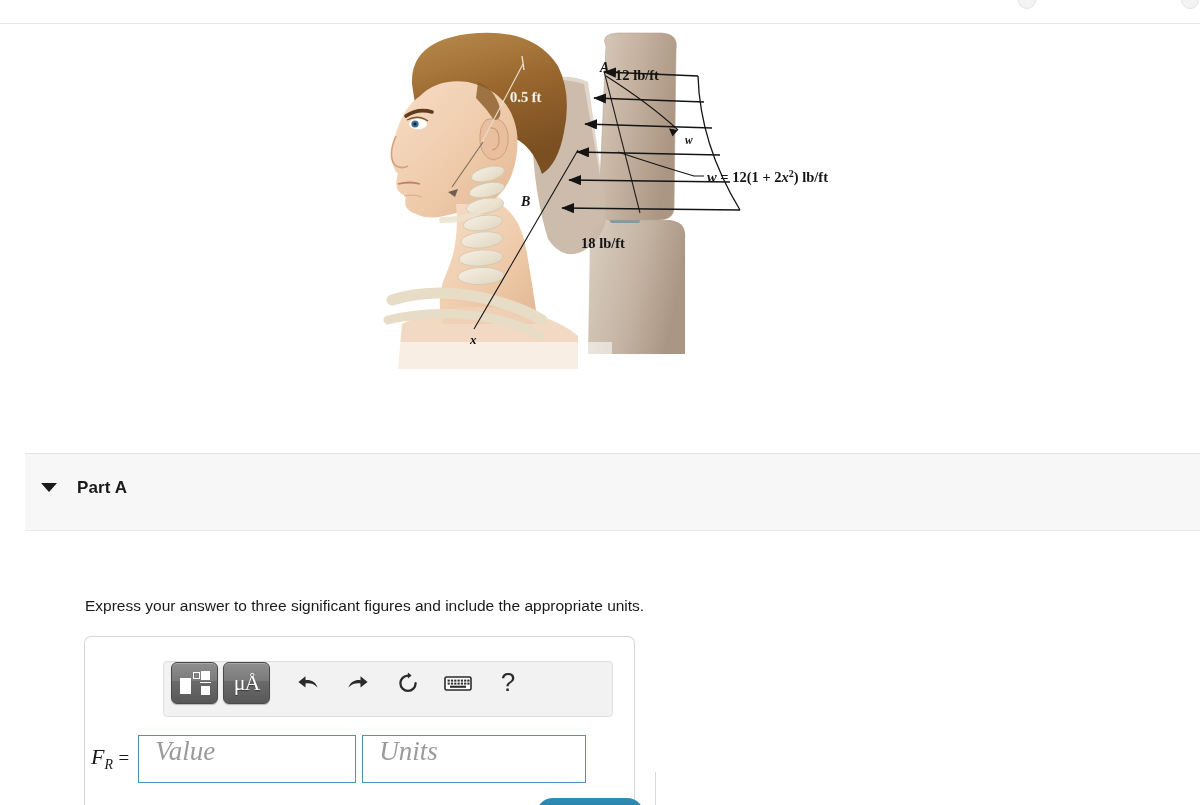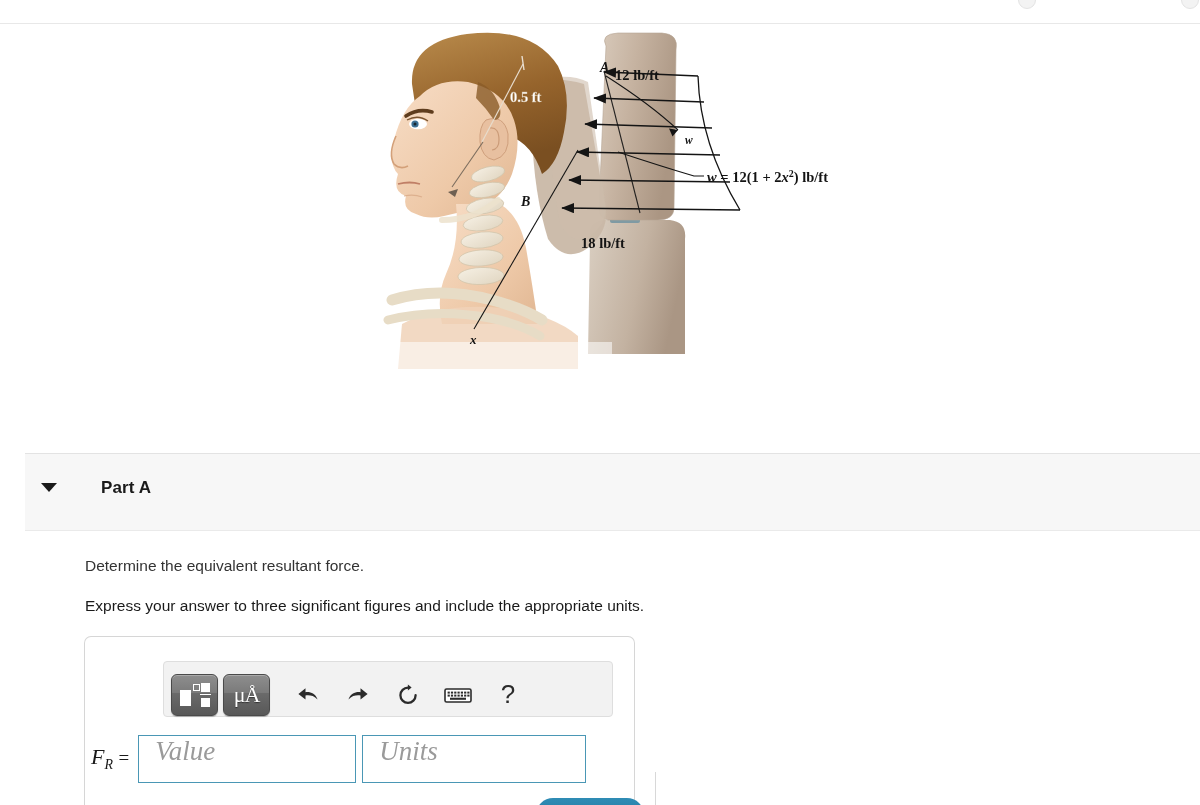--- a/index.html
+++ b/index.html
@@ -42,21 +42,21 @@
     border-bottom: 1px solid #eaeaea;
   }
   .part-caret {
     position: absolute; left: 41px; top: 483px;
     width: 0; height: 0;
     border-left: 8px solid transparent;
     border-right: 8px solid transparent;
     border-top: 9px solid #1a1a1a;
   }
   .part-title {
-    position: absolute; left: 101px; top: 478px;
+    position: absolute; left: 77px; top: 478px;
     font-size: 17px; font-weight: bold; color: #1a1a1a;
     letter-spacing: .1px;
   }
 
   
   .q-text {
     position: absolute; left: 85px; top: 557px;
     font-size: 15.5px; color: #333333;
   }
   .q-bold {
@@ -72,21 +72,21 @@
     border: 1px solid #d6d6d6;
     border-radius: 7px;
     border-bottom: none;
   }
   .toolbar {
     position: absolute; left: 78px; top: 24px;
     width: 450px; height: 56px;
     background: #f2f2f2;
     border: 1px solid #dedede;
     border-radius: 4px;
-    display: flex; align-items: flex-end;
+    display: flex; align-items: flex-start;
   }
   .tb-btn {
     width: 47px; height: 42px; margin-left: 7px;
     border-radius: 6px;
     background: linear-gradient(to bottom, #8e8e8e 0%, #7a7a7a 45%, #6a6a6a 46%, #585858 100%);
     border: 1px solid #4a4a4a;
     box-shadow: 0 1px 1px rgba(0,0,0,.25), inset 0 1px 0 rgba(255,255,255,.25);
     display: flex; align-items: center; justify-content: center;
     cursor: pointer;
     position: relative;
@@ -297,21 +297,20 @@
           <tspan font-style="italic">w</tspan><tspan> = 12(1 + 2</tspan><tspan font-style="italic">x</tspan><tspan baseline-shift="super" font-size="10">2</tspan><tspan>) lb/ft</tspan>
         </text>
       </svg>
     </div>
   </div>
 
   <div class="part-band"></div>
   <div class="part-caret"></div>
   <div class="part-title">Part A</div>
 
-  <div class="q-text">Determine the equivalent resultant force.</div>
   <div class="q-bold">Express your answer to three significant figures and include the appropriate units.</div>
 
   <div class="answer-box">
 
     <div class="toolbar">
 
       <div class="tb-btn">
         <span class="tpl-ico">
           <i class="big"></i>
             <i class="sup"></i>

